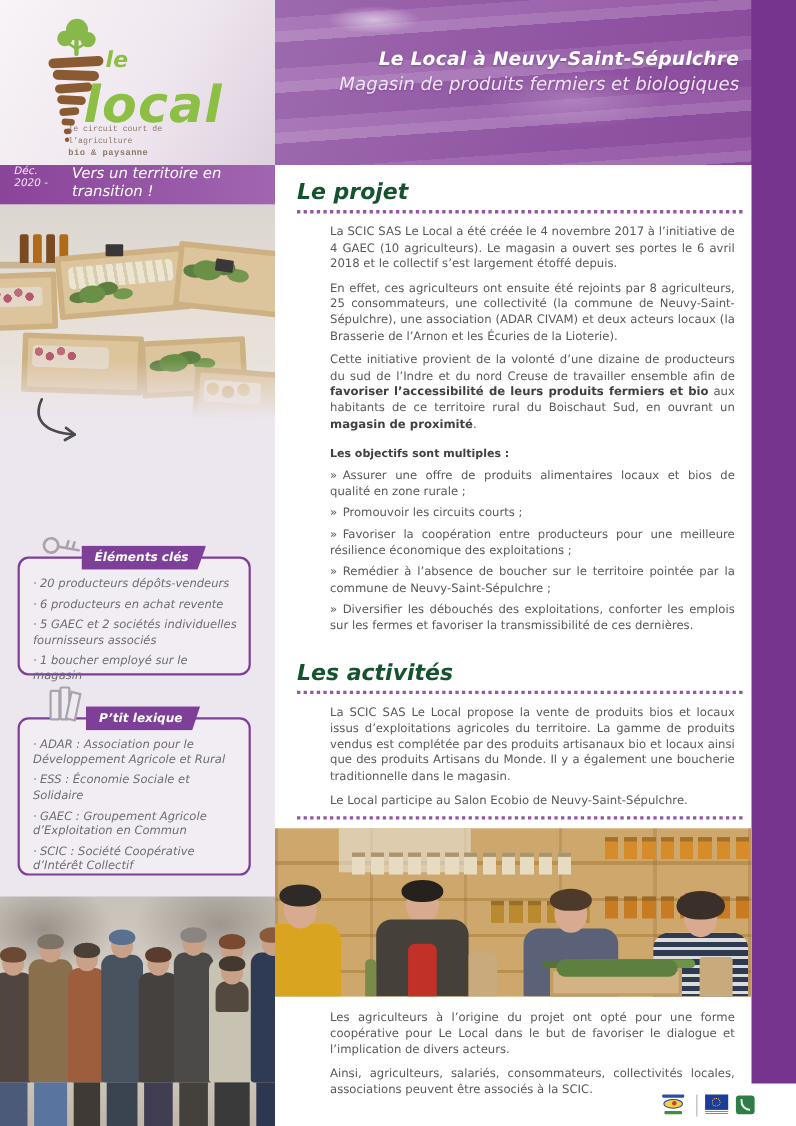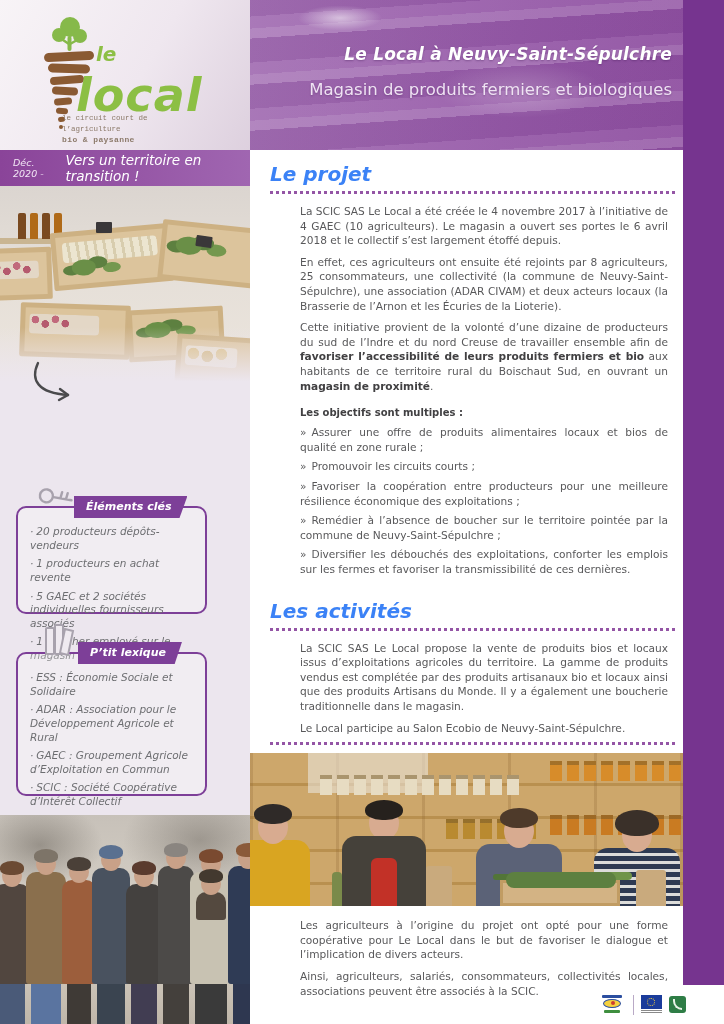--- a/index.html
+++ b/index.html
@@ -10,39 +10,39 @@
   
   .header { position:absolute; left:0; top:0; width:724px; height:150px;
     background:
       radial-gradient(ellipse 60px 18px at 340px 18px, rgba(255,255,255,.55), rgba(255,255,255,0) 70%),
       radial-gradient(ellipse 120px 40px at 520px 90px, rgba(255,255,255,.20), rgba(255,255,255,0) 70%),
       repeating-linear-gradient(176deg, rgba(255,255,255,.16) 0 10px, rgba(90,40,110,.10) 10px 34px, rgba(255,255,255,.06) 34px 46px),
       linear-gradient(100deg,#b489c2 0%, #a470b4 35%, #965aa8 70%, #8d4d9f 100%);
   }
   .header-title-wrap { position:absolute; right:52px; top:44px; text-align:right; }
   .header-title { color:#ffffff; font-size:17px; font-weight:bold; font-style:italic; letter-spacing:.2px; text-shadow:0 1px 2px rgba(60,20,80,.35); }
-  .header-subtitle { color:#efe3f3; font-size:16.5px; margin-top:16px; text-shadow:0 1px 2px rgba(60,20,80,.3); }
+  .header-subtitle { color:#efe3f3; font-size:16.5px; font-style:italic; margin-top:3px; text-shadow:0 1px 2px rgba(60,20,80,.3); }
 
   
   .logo-panel { position:absolute; left:0; top:0; width:250px; height:150px;
     background: linear-gradient(120deg,#f8f4f7 0%, #efe7ef 55%, #ddd0de 100%); }
   .logo-tree { position:absolute; left:40px; top:14px; }
   .logo-le { position:absolute; left:96px; top:42px; color:#8cbf44; font-size:20px; font-weight:bold; font-style:italic; }
   .logo-local { position:absolute; left:76px; top:72px; color:#8cbf44; font-size:46px; font-weight:bold; font-style:italic; letter-spacing:1px; line-height:1; }
   .logo-tagline { position:absolute; left:62px; top:113px; width:140px; text-align:left; color:#8c7a6a; font-size:7.5px; line-height:1.4;font-family:Liberation Mono, monospace; }
   .logo-tagline .bold-line { font-weight:bold; font-size:8px; letter-spacing:.4px; }
 
   
   .right-band { position:absolute; left:683px; top:0; width:41px; height:1024px; background:#76348f; }
 
   
   .left-col-bg { position:absolute; left:0; top:186px; width:250px; height:838px; background:#ece6ee; }
 
   .banner { position:absolute; left:0; top:150px; width:250px; height:36px;
-    background:linear-gradient(90deg,#8a4499,#a066b1); display:flex; align-items:center; padding-left:13px; }
+    background:linear-gradient(90deg,#8a4499,#a066b1); display:flex; padding-left:13px; }
   .banner-date { color:#f2e6f5; font-size:9.5px; font-style:italic; margin-right:5px; }
   .banner-title { color:#ffffff; font-size:13.5px; font-style:italic; }
 
   
   .veg-photo { position:absolute; left:0; top:186px; width:250px; height:205px; overflow:hidden;
     background:linear-gradient(180deg,#dbd5d0 0%, #e5dfd8 40%, #ece5dd 100%); }
   .veg-photo .shelfline { position:absolute; left:0; top:52px; width:110px; height:6px; background:#c9b592; }
   .veg-photo .bottle { position:absolute; width:8px; height:26px; background:#7a4a20; border-radius:2px 2px 0 0; top:27px; }
   .veg-photo .bottle.amber { background:#b06a18; }
   .crate { position:absolute; border:5px solid #cdb183; background:#dcc49c; border-radius:2px; }
@@ -57,21 +57,21 @@
   
   .arrow-curve { position:absolute; left:26px; top:360px; }
 
   
   .tags-box { position:absolute; left:84px; top:389px; width:133px; background:#7d3f98; border-radius:14px;
     padding:10px 6px 10px 12px; box-shadow:0 2px 6px rgba(40,10,60,.3); }
   .tags-box .tag-item { color:#ffffff; font-size:10.5px; line-height:1.62; }
   .tags-box .dot { margin-right:4px; }
 
   
-  .side-box { position:absolute; left:16px; width:191px; border:2px solid #7d3f98; border-radius:10px; background:rgba(255,255,255,.28); }
+  .side-box { position:absolute; left:16px; width:212px; border:2px solid #7d3f98; border-radius:10px; background:rgba(255,255,255,.28); }
   .side-box .tab { position:absolute; top:-12px; background:#7d3f98; color:#ffffff; font-size:11px; font-weight:bold; font-style:italic;
     padding:4px 16px 5px 12px; clip-path:polygon(0 0,100% 0,93% 100%,0 100%); }
   .side-box .box-icon { position:absolute; }
   .side-box .box-items { padding:17px 10px 8px 12px; }
   .side-box .box-item { color:#6d6e71; font-size:10.5px; font-style:italic; line-height:1.3; margin-bottom:5px; }
   .side-box .dot { margin-right:3px; }
   .key-box { top:506px; height:108px; }
   .lex-box { top:652px; height:144px; }
 
   
@@ -82,21 +82,21 @@
       linear-gradient(180deg,#c7c1b9 0%, #d8d2c8 55%, #cdc5b9 78%, #bfb6a9 100%); }
   .pf { position:absolute; bottom:0; }
   .pf .pf-head { position:relative; width:20px; height:22px; background:var(--skin,#c9a188); border-radius:50%; margin:0 auto; }
   .pf .pf-hair { position:absolute; left:-2px; top:-4px; width:24px; height:14px; background:var(--hair,#3a3433); border-radius:50% 50% 40% 40%; }
   .pf .pf-body { width:var(--w,34px); height:var(--h,92px); background:var(--coat,#3f4a63); border-radius:10px 10px 3px 3px; margin-top:-3px; }
   .pf .pf-legs { width:calc(var(--w,34px) - 10px); height:var(--lh,40px); background:var(--legs,#39455c); margin:0 auto; }
 
   
   .main-card { position:absolute; left:250px; top:150px; width:433px; height:874px; background:#ffffff;
     border-top-left-radius:16px; padding-top:8px; }
-  .sec-title { margin:4px 14px 0 20px; color:#3b82f6; font-size:20px; font-weight:bold; font-style:italic; }
+  .sec-title { margin:4px 14px 0 20px; color:#14532d; font-size:20px; font-weight:bold; font-style:italic; }
   .dotted { border-bottom:3px dotted #9455a5; margin:5px 8px 10px 20px; }
   .para { margin:0 15px 7px 50px; color:#58585a; font-size:10.6px; line-height:1.38; text-align:justify; }
   .para b, .bold-head b { color:#414042; }
   .bold-head { margin:13px 15px 5px 50px; color:#414042; font-size:10px; font-weight:bold; line-height:1.38; }
   .bullet { margin:0 15px 5px 50px; color:#58585a; font-size:10.6px; line-height:1.38; text-align:justify; }
   .bullet .chev { margin-right:5px; }
   .gap-lg { margin-top:22px; }
   .gap-md { margin-top:14px; }
 
   
@@ -221,38 +221,38 @@
   <div class="side-box key-box">
     <svg class="box-icon" style="left:18px; top:-32px" width="42" height="42" viewBox="0 0 42 42">
       <g fill="none" stroke="#a8a2ad" stroke-width="2.4" stroke-linecap="round" transform="rotate(-35 21 21)">
         <circle cx="13" cy="14" r="6.5"></circle>
         <path d="M18 19 L31 32 M27 28 l5 -4 M23 24 l5 -4"></path>
       </g>
     </svg>
     <div class="tab" style="left:56px">Éléments clés</div>
     <div class="box-items">
       <div class="box-item"><span class="dot">·</span><span>20 producteurs dépôts-vendeurs</span></div>
-      <div class="box-item"><span class="dot">·</span><span>1 producteurs en achat revente</span></div>
+      <div class="box-item"><span class="dot">·</span><span>6 producteurs en achat revente</span></div>
       <div class="box-item"><span class="dot">·</span><span>5 GAEC et 2 sociétés individuelles fournisseurs associés</span></div>
       <div class="box-item"><span class="dot">·</span><span>1 boucher employé sur le magasin</span></div>
     </div>
   </div>
 
   <div class="side-box lex-box">
     <svg class="box-icon" style="left:22px; top:-34px" width="40" height="42" viewBox="0 0 40 42">
       <g fill="#efeaf0" stroke="#a8a2ad" stroke-width="2">
         <rect x="6" y="8" width="8" height="26" rx="1"></rect>
         <rect x="15" y="5" width="8" height="29" rx="1"></rect>
         <path d="M25 9 l8 2 -5 24 -8 -2 z"></path>
       </g>
     </svg>
     <div class="tab" style="left:60px">P’tit lexique</div>
     <div class="box-items">
+      <div class="box-item"><span class="dot">·</span><span>ADAR : Association pour le Développement Agricole et Rural</span></div>
       <div class="box-item"><span class="dot">·</span><span>ESS : Économie Sociale et Solidaire</span></div>
-      <div class="box-item"><span class="dot">·</span><span>ADAR : Association pour le Développement Agricole et Rural</span></div>
       <div class="box-item"><span class="dot">·</span><span>GAEC : Groupement Agricole d’Exploitation en Commun</span></div>
       <div class="box-item"><span class="dot">·</span><span>SCIC : Société Coopérative d’Intérêt Collectif</span></div>
     </div>
   </div>
 
   <div class="group-photo">
     <div class="pf" style="left:-6px;  --coat:#51463f; --hair:#6b4a33; --h:100px; --w:36px; --legs:#4a5a78;">
         <div class="pf-head">
           <div class="pf-hair"></div>
         </div>

